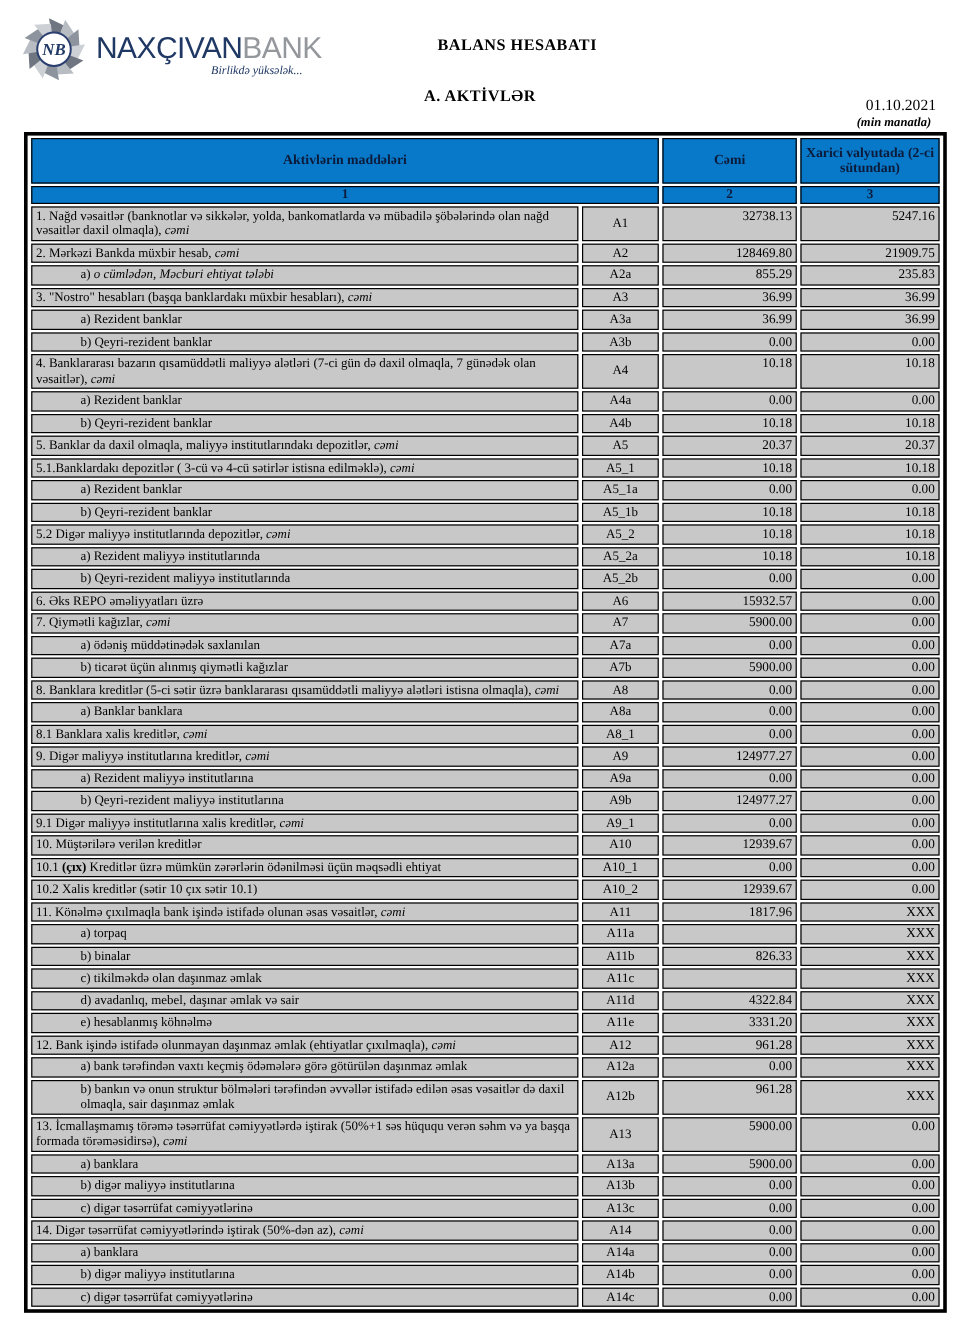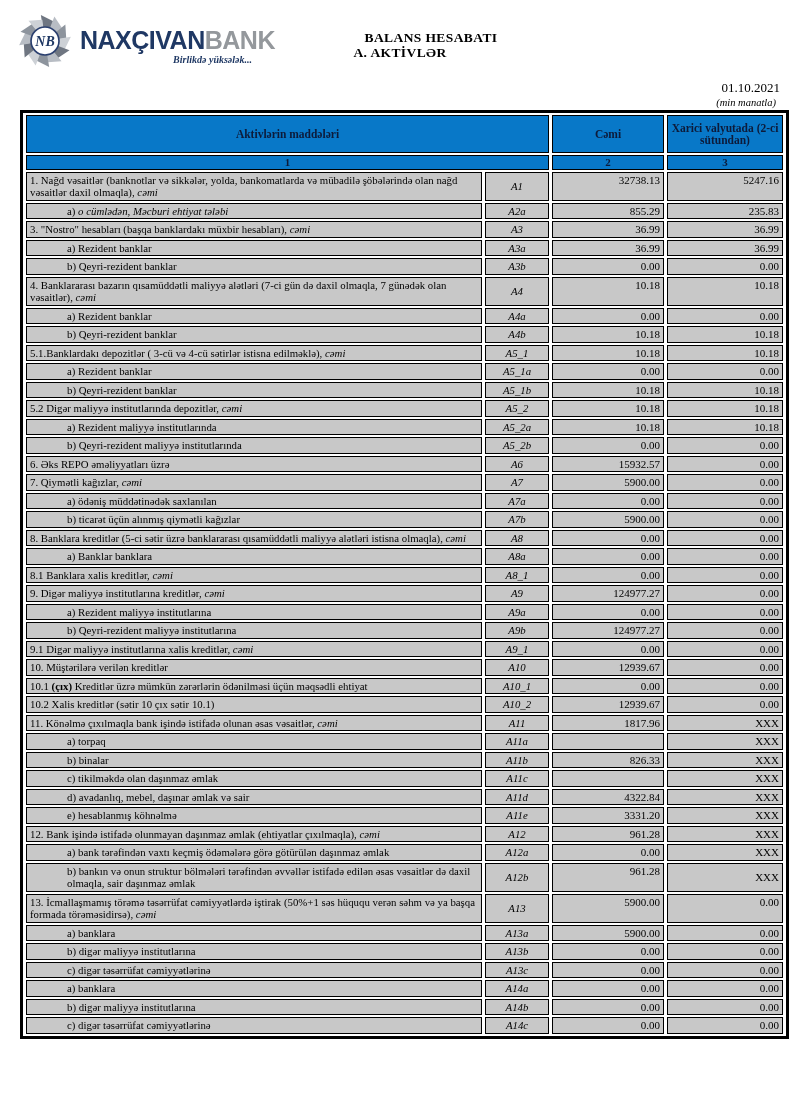--- a/index.html
+++ b/index.html
@@ -8,53 +8,53 @@
     background:#ffffff;
     font-family:"Liberation Serif", serif;
     position:relative;
     overflow:hidden;
     color:#000;
   }
   
   .brand{position:absolute;left:16px;top:12px;width:250px;height:62px;}
   .brand-mark{position:absolute;left:0;top:0;width:58px;height:58px;}
   .brand-word{position:absolute;left:64px;top:14px;white-space:nowrap;
-    font-family:"Liberation Sans", sans-serif;font-weight:bold;
+    font-family:"Liberation Sans", sans-serif;font-weight:normal;
     font-size:25px;letter-spacing:-0.5px;}
   .brand-word .nav{color:#1f3864;}
   .brand-word .bank{color:#94989c;}
   .brand-tagline{position:absolute;left:64px;top:42px;width:172px;
-    text-align:right;font-style:italic;font-weight:bold;
+    text-align:right;font-style:italic;font-weight:normal;
     font-size:10px;color:#1f3864;}
   .titles{position:absolute;left:0;width:800px;text-align:center;
     font-weight:bold;font-size:13.5px;letter-spacing:0.4px;}
   .title1{top:30px;margin-left:31px;}
-  .title2{top:45px;}
+  .title2{top:72px;}
   .report-date{position:absolute;right:20px;top:80px;font-size:13px;}
   .unit-note{position:absolute;right:24px;top:97px;font-size:10.5px;
-    font-style:italic;font-weight:normal;}
+    font-style:italic;font-weight:bold;}
   
   table.balance{
     position:absolute;left:20px;top:110px;
     border-collapse:separate;border-spacing:3px 2px;
     border:3px solid #000;background:#fff;
     table-layout:fixed;
   }
   col.c-label{width:456px;} col.c-code{width:64px;}
   col.c-total{width:112px;} col.c-fx{width:116px;}
   td,th{box-sizing:border-box;border:1.5px solid #000;
     background:#c8c8c8;font-size:10.8px;line-height:12.5px;
     padding:1px 3px;overflow:hidden;}
   thead th{background:#0878c8;color:#0d1b3a;font-weight:bold;
     text-align:center;vertical-align:middle;}
   th.main-h{height:38px;font-size:11.5px;}
   th.idx-h{height:13px;font-size:11px;padding:0 3px;}
   td.lbl{text-align:left;vertical-align:middle;height:15px;}
   td.lbl.indent{padding-left:40px;}
-  td.code{text-align:center;vertical-align:middle;font-style:italic;}
+  td.code{text-align:center;vertical-align:middle;}
   td.num{text-align:right;vertical-align:top;font-size:11px;}
   td.num.xxx{text-align:right;vertical-align:middle;}
   tr.clip td.lbl .lbl-inner{max-height:25px;overflow:hidden;}
   
   .nb-text{font-family:"Liberation Serif", serif;font-weight:bold;font-style:italic;}
 </style>
 </head>
 <body>
 
 <div class="brand">
@@ -109,20 +109,28 @@
   <tbody id="rows-body">
       <tr>
         <td class="lbl">
           <div class="lbl-inner">1. Nağd vəsaitlər (banknotlar və sikkələr, yolda, bankomatlarda və mübadilə şöbələrində olan nağd vəsaitlər daxil olmaqla), <i>cəmi</i></div>
         </td>
         <td class="code">A1</td>
         <td class="num">32738.13</td>
         <td class="num">5247.16</td>
       </tr>
       <tr>
+        <td class="lbl">
+          <div class="lbl-inner">2. Mərkəzi Bankda müxbir hesab, <i>cəmi</i></div>
+        </td>
+        <td class="code">A2</td>
+        <td class="num">128469.80</td>
+        <td class="num">21909.75</td>
+      </tr>
+      <tr>
         <td class="lbl indent">
           <div class="lbl-inner">a) <i>o cümlədən, Məcburi ehtiyat tələbi</i></div>
         </td>
         <td class="code">A2a</td>
         <td class="num">855.29</td>
         <td class="num">235.83</td>
       </tr>
       <tr>
         <td class="lbl">
           <div class="lbl-inner">3. "Nostro" hesabları (başqa banklardakı müxbir hesabları), <i>cəmi</i></div>
@@ -166,20 +174,28 @@
       <tr>
         <td class="lbl indent">
           <div class="lbl-inner">b) Qeyri-rezident banklar</div>
         </td>
         <td class="code">A4b</td>
         <td class="num">10.18</td>
         <td class="num">10.18</td>
       </tr>
       <tr>
         <td class="lbl">
+          <div class="lbl-inner">5. Banklar da daxil olmaqla, maliyyə institutlarındakı depozitlər, <i>cəmi</i></div>
+        </td>
+        <td class="code">A5</td>
+        <td class="num">20.37</td>
+        <td class="num">20.37</td>
+      </tr>
+      <tr>
+        <td class="lbl">
           <div class="lbl-inner">5.1.Banklardakı depozitlər ( 3-cü və 4-cü sətirlər istisna edilməklə), <i>cəmi</i></div>
         </td>
         <td class="code">A5_1</td>
         <td class="num">10.18</td>
         <td class="num">10.18</td>
       </tr>
       <tr>
         <td class="lbl indent">
           <div class="lbl-inner">a) Rezident banklar</div>
         </td>
@@ -425,20 +441,28 @@
         </td>
         <td class="code">A13b</td>
         <td class="num">0.00</td>
         <td class="num">0.00</td>
       </tr>
       <tr>
         <td class="lbl indent">
           <div class="lbl-inner">c) digər təsərrüfat cəmiyyətlərinə</div>
         </td>
         <td class="code">A13c</td>
+        <td class="num">0.00</td>
+        <td class="num">0.00</td>
+      </tr>
+      <tr>
+        <td class="lbl">
+          <div class="lbl-inner">14. Digər təsərrüfat cəmiyyətlərində iştirak (50%-dən az), <i>cəmi</i></div>
+        </td>
+        <td class="code">A14</td>
         <td class="num">0.00</td>
         <td class="num">0.00</td>
       </tr>
       <tr>
         <td class="lbl indent">
           <div class="lbl-inner">a) banklara</div>
         </td>
         <td class="code">A14a</td>
         <td class="num">0.00</td>
         <td class="num">0.00</td>

